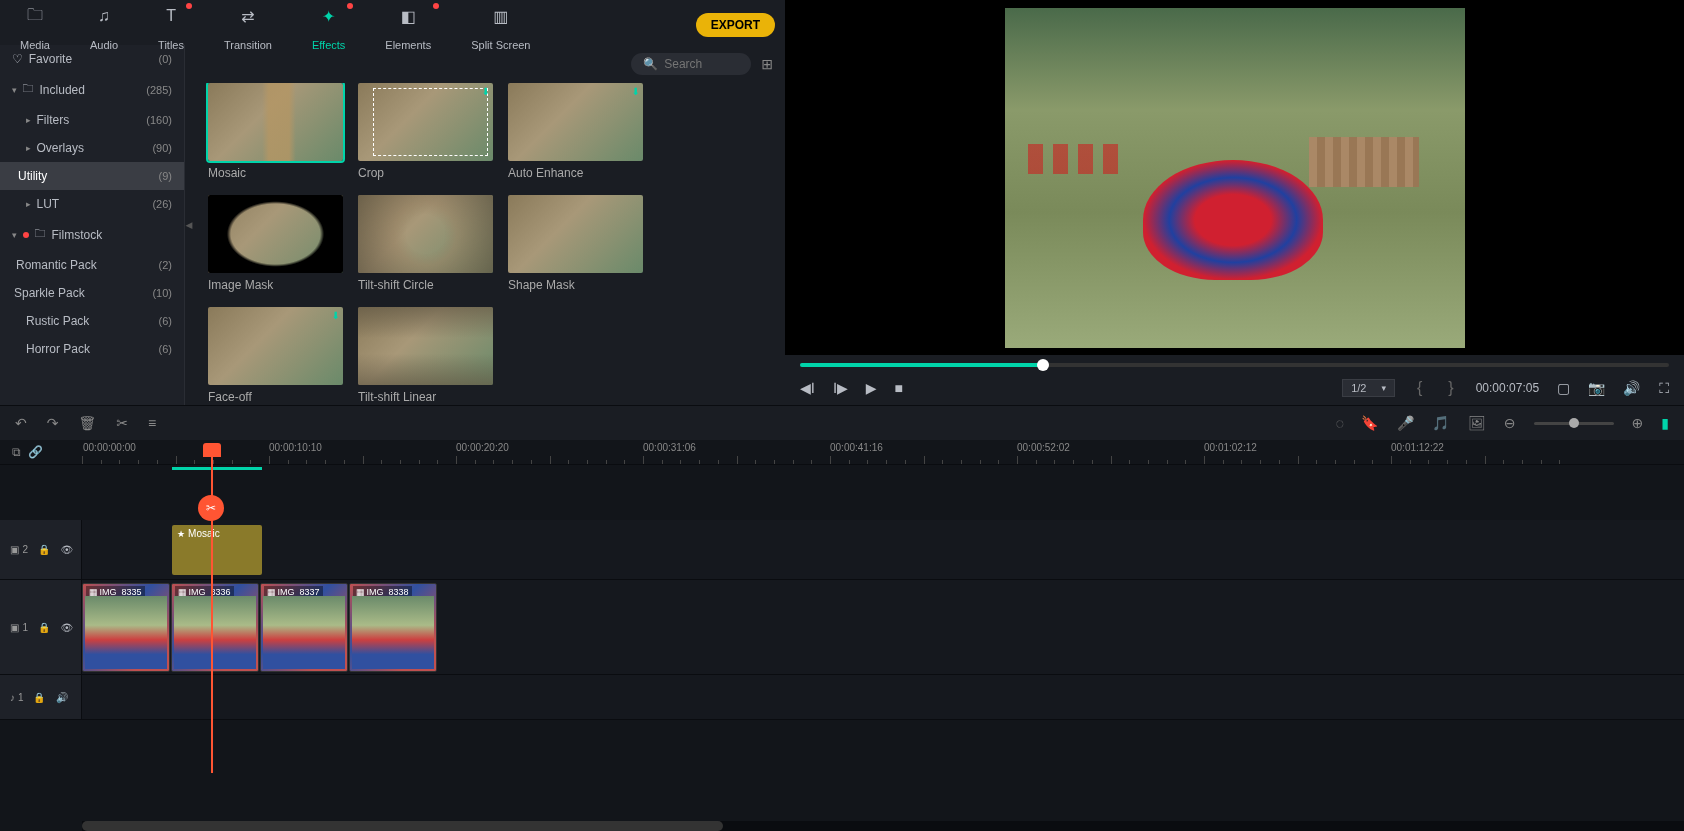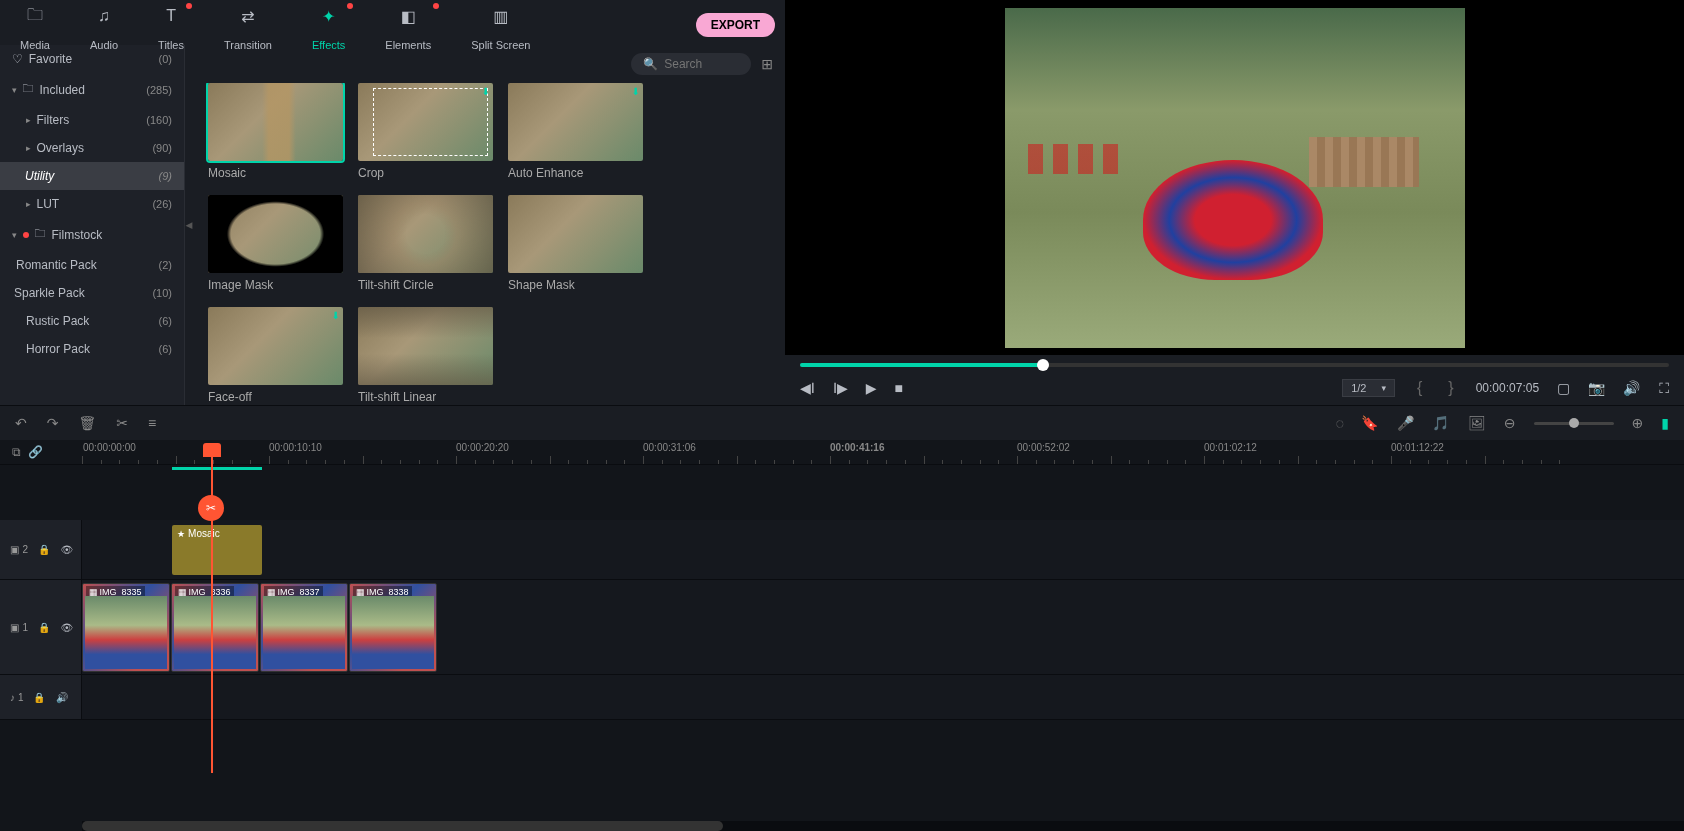--- a/index.html
+++ b/index.html
@@ -7,21 +7,21 @@
 
 
 .top-panel { display: flex; height: 405px; }
 .left-section { width: 785px; display: flex; flex-direction: column; }
 .top-tabs { display: flex; align-items: flex-start; padding: 5px 10px 0; height: 45px; background: #1a1d23; }
 .tab-item { display: flex; flex-direction: column; align-items: center; padding: 2px 10px; cursor: pointer; color: #b8bcc4; position: relative; margin-right: 20px; }
 .tab-item.active { color: #00d4aa; }
 .tab-icon { font-size: 16px; height: 18px; display: flex; align-items: center; }
 .tab-label { font-size: 11px; margin-top: 14px; }
 .tab-dot { position: absolute; top: -2px; right: 2px; width: 6px; height: 6px; background: #ff4444; border-radius: 50%; }
-.export-btn { margin-left: auto; background: #f9a8d4; color: #000; border: none; border-radius: 14px; padding: 5px 15px; font-weight: bold; font-size: 12px; cursor: pointer; align-self: center; }
+.export-btn { margin-left: auto; background: #eab308; color: #000; border: none; border-radius: 14px; padding: 5px 15px; font-weight: bold; font-size: 12px; cursor: pointer; align-self: center; }
 
 .content-row { display: flex; flex: 1; overflow: hidden; }
 .sidebar { width: 185px; background: #1e2128; overflow-y: auto; border-right: 1px solid #2a2d34; }
 .sidebar-item { display: flex; align-items: center; justify-content: space-between; padding: 7px 12px; cursor: pointer; font-size: 12px; }
 .sidebar-item.selected { background: #3a3d44; color: #fff; font-weight: 500; }
 .sidebar-item .left { display: flex; align-items: center; gap: 6px; }
 .sidebar-item .count { color: #888; font-size: 11px; }
 .chev { font-size: 9px; color: #888; }
 .folder-ico { font-size: 11px; }
 .red-dot { width: 6px; height: 6px; background: #ff4444; border-radius: 50%; display: inline-block; }
@@ -160,21 +160,21 @@
             </span>
             <span class="count">(160)</span>
           </div>
           <div class="sidebar-item" style="padding-left: 26px;">
             <span class="left">
               <span class="chev">▸</span>
               <span>Overlays</span>
             </span>
             <span class="count">(90)</span>
           </div>
-          <div class="sidebar-item selected" style="padding-left: 25px; font-style: italic;">
+          <div class="sidebar-item selected" style="padding-left: 18px;">
             <span class="left">
               <span>Utility</span>
             </span>
             <span class="count">(9)</span>
           </div>
           <div class="sidebar-item" style="padding-left: 26px;">
             <span class="left">
               <span class="chev">▸</span>
               <span>LUT</span>
             </span>
@@ -336,21 +336,21 @@
   <div class="ruler-row">
     <div class="track-head-space">
       <span class="tb-btn" style="font-size:12px">⧉</span>
       <span class="tb-btn" style="font-size:12px">🔗</span>
     </div>
     <div class="ruler" id="ruler">
         <div class="ruler-mark" style="left: 1px;">00:00:00:00</div>
         <div class="ruler-mark" style="left: 187px;">00:00:10:10</div>
         <div class="ruler-mark" style="left: 374px;">00:00:20:20</div>
         <div class="ruler-mark" style="left: 561px;">00:00:31:06</div>
-        <div class="ruler-mark" style="left: 748px; font-weight: bold;">00:00:41:16</div>
+        <div class="ruler-mark" style="left: 748px;">00:00:41:16</div>
         <div class="ruler-mark" style="left: 935px;">00:00:52:02</div>
         <div class="ruler-mark" style="left: 1122px;">00:01:02:12</div>
         <div class="ruler-mark" style="left: 1309px;">00:01:12:22</div>
         <div class="ruler-tick" style="left: 0px; height: 8px;"></div>
         <div class="ruler-tick" style="left: 18.7px; height: 4px;"></div>
         <div class="ruler-tick" style="left: 37.4px; height: 4px;"></div>
         <div class="ruler-tick" style="left: 56.1px; height: 4px;"></div>
         <div class="ruler-tick" style="left: 74.8px; height: 4px;"></div>
         <div class="ruler-tick" style="left: 93.5px; height: 8px;"></div>
         <div class="ruler-tick" style="left: 112.2px; height: 4px;"></div>

